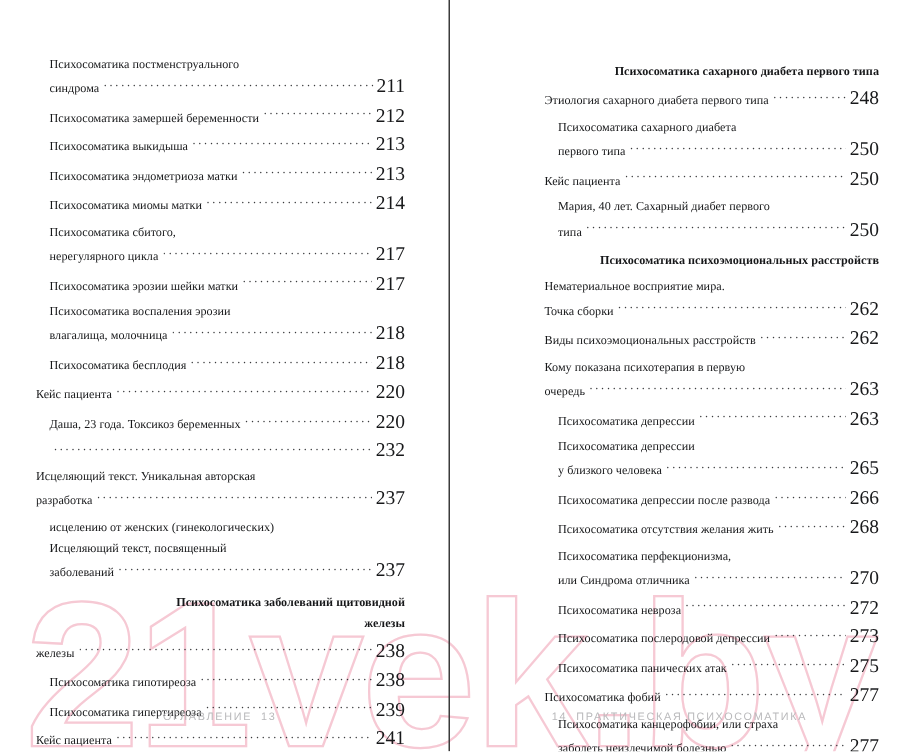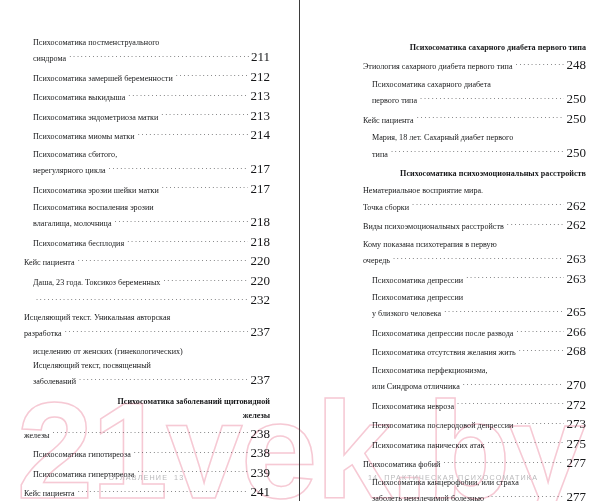--- a/index.html
+++ b/index.html
@@ -321,21 +321,21 @@
           </div>
         </div>
         <div class="entry lvl1">
           <div class="row">
             <span class="txt">Кейс пациента</span>
             <span class="leader"></span>
             <span class="pg">250</span>
           </div>
         </div>
         <div class="entry lvl2">
-          <div class="cont">Мария, 18 лет. Сахарный диабет первого</div>
+          <div class="cont">Мария, 40 лет. Сахарный диабет первого</div>
           <div class="row">
             <span class="txt">типа</span>
             <span class="leader"></span>
             <span class="pg">250</span>
           </div>
         </div>
         <div class="entry lvl0 head-gap">
           <div class="cont">Психосоматика психоэмоциональных расстройств</div>
         </div>
         <div class="entry lvl1">

